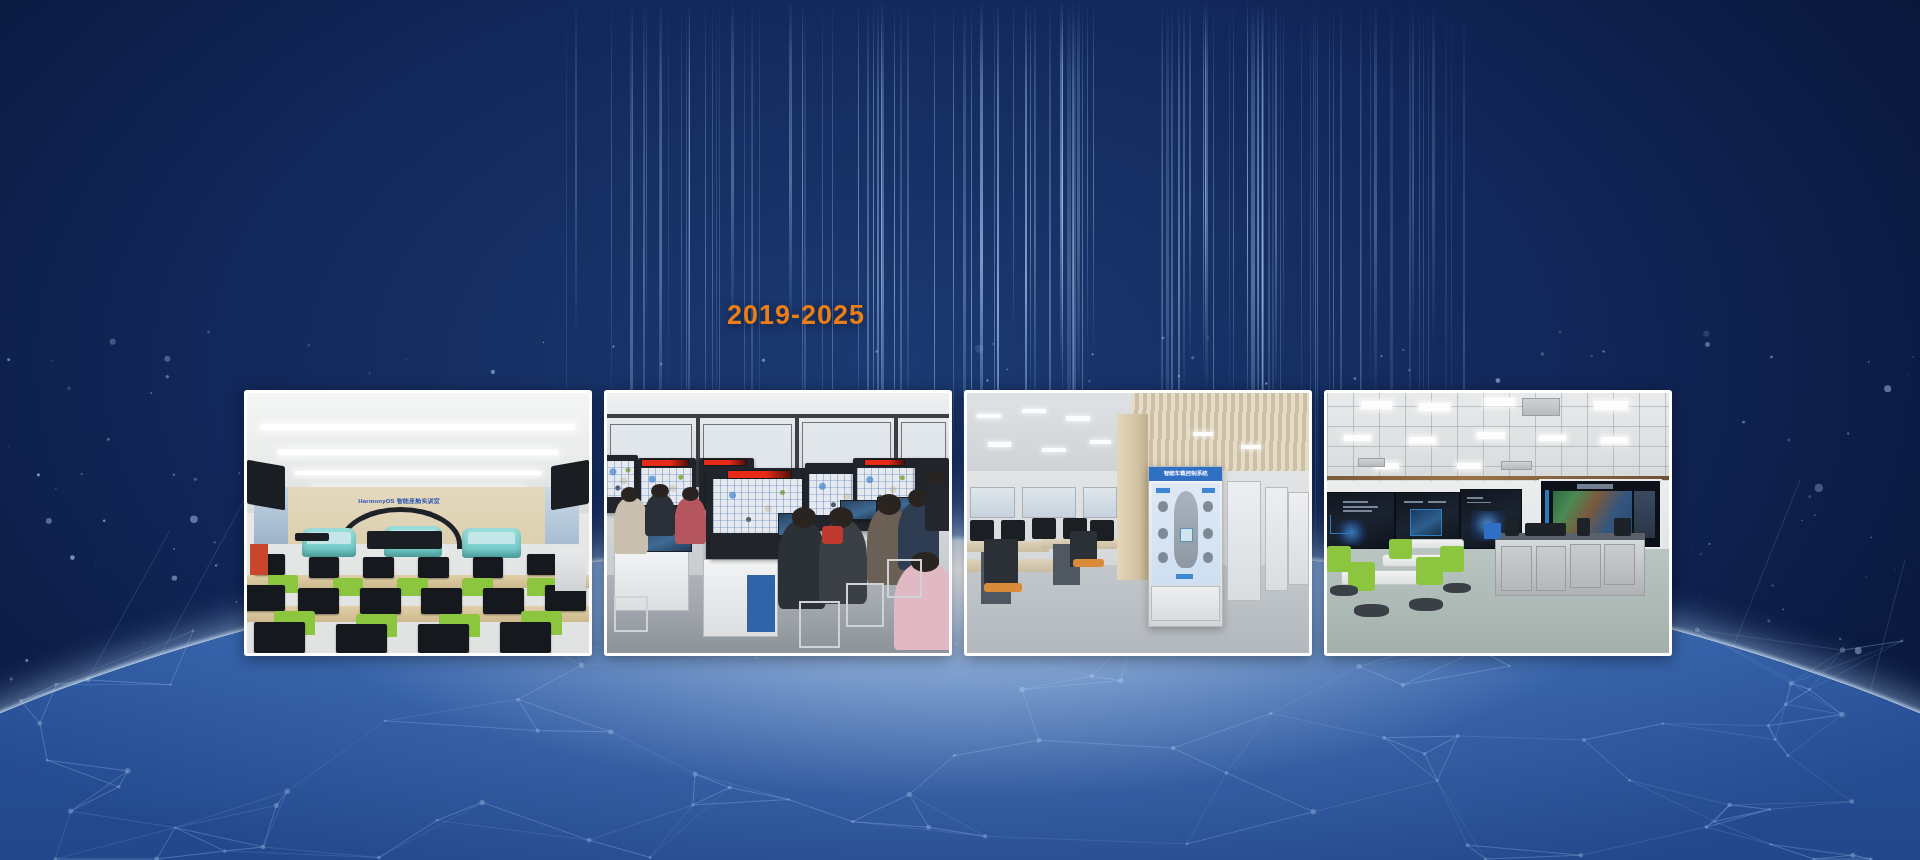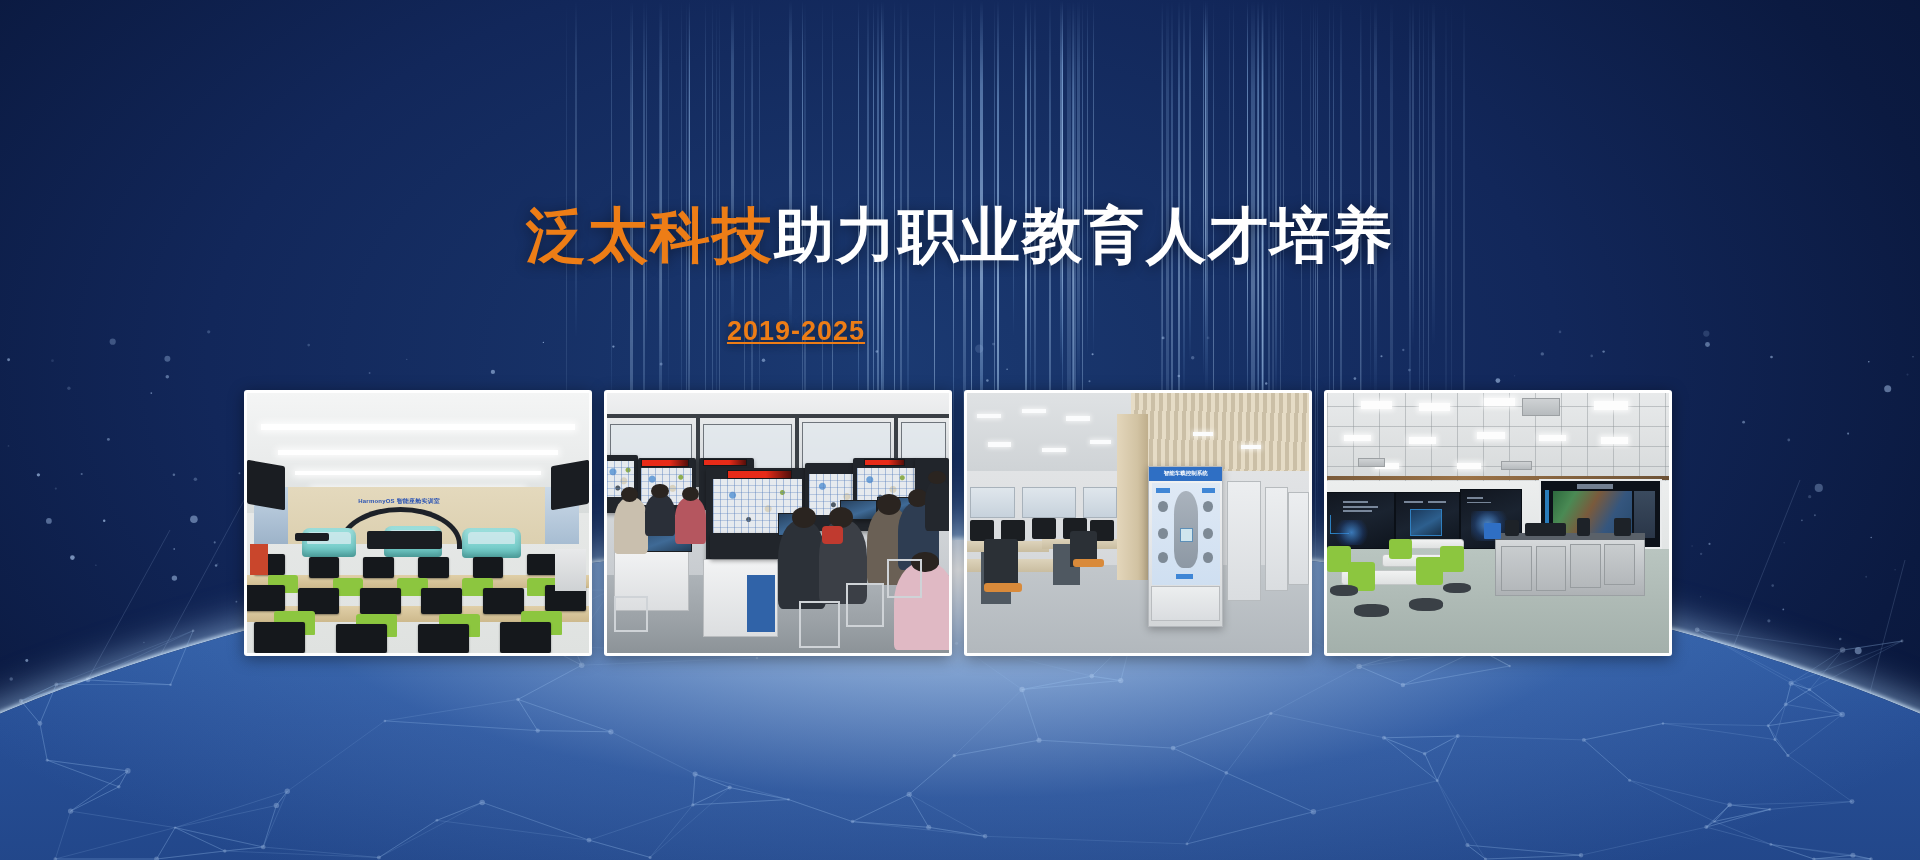--- a/index.html
+++ b/index.html
@@ -53,25 +53,24 @@
   .headline {
     position:absolute; left:0; top:196px; width:1920px;
     text-align:center; white-space:nowrap;
     font-size:60px; font-weight:bold; letter-spacing:2px;
     text-shadow:0 2px 14px rgba(0,0,0,.45);
   }
   .hl-orange { color:#ed7d16; }
   .hl-white  { color:#ffffff; }
 
   .subhead {
-    position:absolute; left:0; top:316px; width:1592px;
+    position:absolute; left:0; top:300px; width:1592px;
     text-align:center;
     color:#ed7d16; font-size:27px; font-weight:bold; letter-spacing:1px;
     text-shadow:0 2px 10px rgba(0,0,0,.45);
-    text-decoration:underline;
   }
 
   
   .cards {
     position:absolute; left:244px; top:390px;
     width:1428px; height:266px;
     display:flex; justify-content:space-between;
   }
   .card {
     width:348px; height:100%;
@@ -982,23 +981,20 @@
       <circle cx="88.0" cy="149.9" r="2.39" fill="#cfe4ff" opacity="0.45"></circle>
       <circle cx="1187.0" cy="313.9" r="1.43" fill="#cfe4ff" opacity="0.45"></circle>
       <circle cx="1485.4" cy="329.0" r="1.52" fill="#cfe4ff" opacity="0.45"></circle>
       <circle cx="1132.0" cy="106.7" r="1.61" fill="#cfe4ff" opacity="0.45"></circle>
       <circle cx="21.0" cy="170.9" r="2.14" fill="#cfe4ff" opacity="0.45"></circle>
       <circle cx="193.1" cy="100.7" r="1.27" fill="#cfe4ff" opacity="0.45"></circle>
       <circle cx="448.4" cy="106.9" r="2.66" fill="#cfe4ff" opacity="0.45"></circle>
       <circle cx="378.9" cy="327.5" r="2.01" fill="#cfe4ff" opacity="0.45"></circle>
     </svg>
 
-  <div class="headline">
-    <span class="hl-orange">泛太科技</span><span class="hl-white">助力职业教育人才培养</span>
-  </div>
   <div class="subhead">2019-2025</div>
 
   <div class="cards">
 
     <div class="card">
       <div class="photo p1">
         <div class="ceiling"></div>
         <div class="tube" style="left:4%;top:12%;width:92%;height:2.2%;"></div>
         <div class="tube" style="left:9%;top:22%;width:82%;height:1.8%;"></div>
         <div class="tube" style="left:14%;top:30%;width:72%;height:1.5%;"></div>

